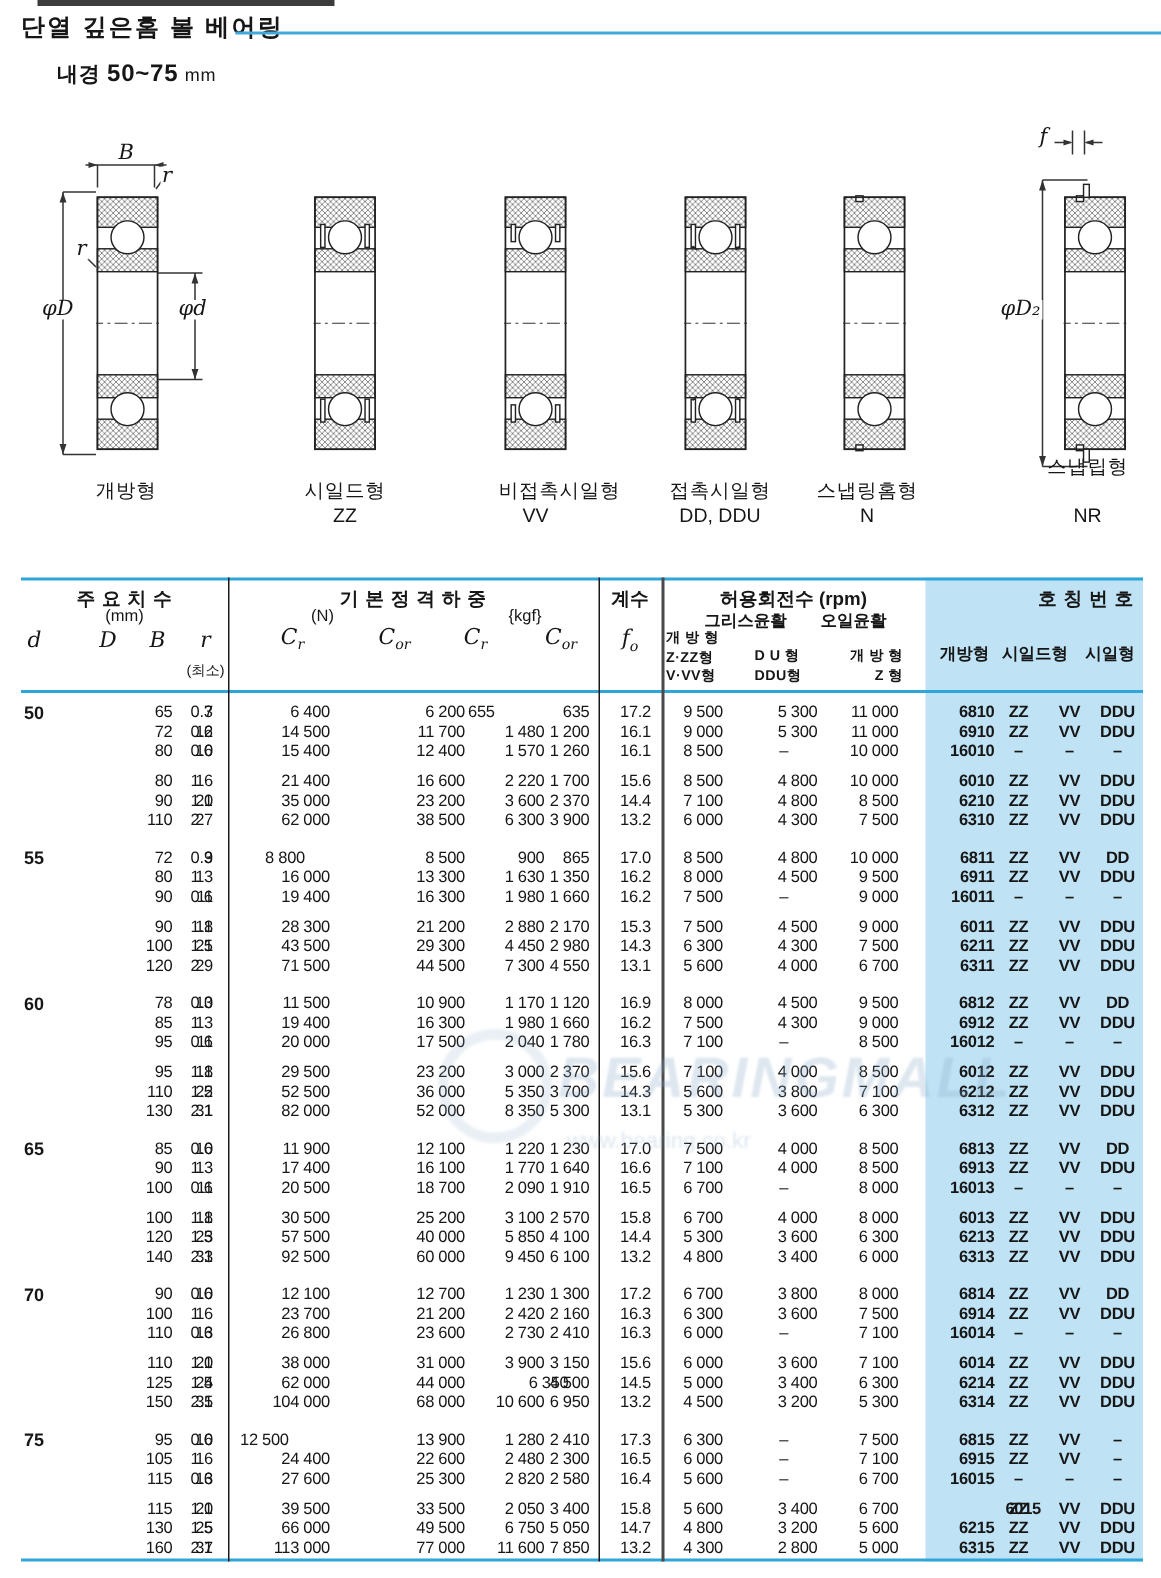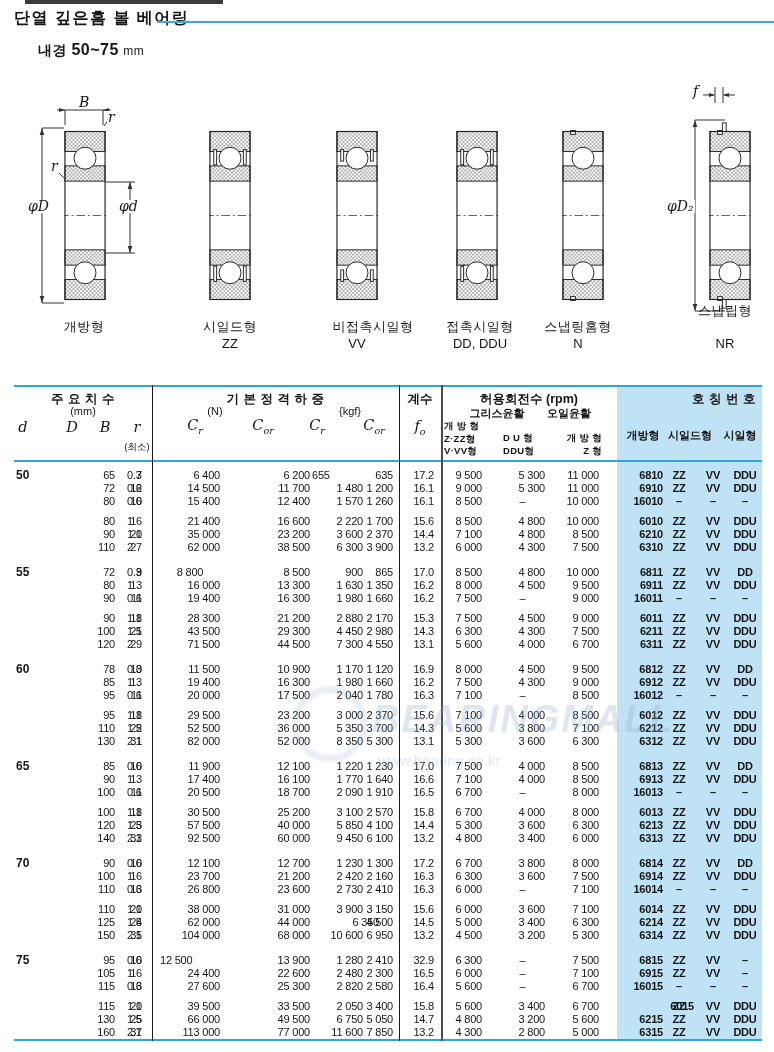--- a/index.html
+++ b/index.html
@@ -796,21 +796,21 @@
       <div class="grp">
         <div class="trow">
           <span class="dval">75</span>
           <span class="cell" style="left: 61px; width: 40px; text-align: right;">95</span>
           <span class="cell" style="left: 98px; width: 30px; text-align: right;">10</span>
           <span class="cell" style="left: 113px; width: 26px; text-align: left;">0.6</span>
           <span class="cell" style="left: 146px; width: 60px; text-align: left;">12 500</span>
           <span class="cell" style="left: 236px; width: 60px; text-align: right;">13 900</span>
           <span class="cell" style="left: 294px; width: 55px; text-align: right;">1 280</span>
           <span class="cell" style="left: 334px; width: 45px; text-align: right;">2 410</span>
-          <span class="cell" style="left: 390px; width: 30px; text-align: right;">32.9</span>
+          <span class="cell" style="left: 390px; width: 30px; text-align: right;">17.3</span>
           <span class="cell" style="left: 423px; width: 45px; text-align: right;">6 300</span>
           <span class="cell" style="left: 486px; width: 45px; text-align: center;">–</span>
           <span class="cell" style="left: 540px; width: 45px; text-align: right;">7 500</span>
           <span class="cell b" style="left: 599px; width: 50px; text-align: right;">6815</span>
           <span class="cell b" style="left: 653px; width: 24px; text-align: center;">ZZ</span>
           <span class="cell b" style="left: 687px; width: 24px; text-align: center;">VV</span>
           <span class="cell b" style="left: 716px; width: 30px; text-align: center;">–</span>
         </div>
         <div class="trow">
           <span class="cell" style="left: 61px; width: 40px; text-align: right;">105</span>

